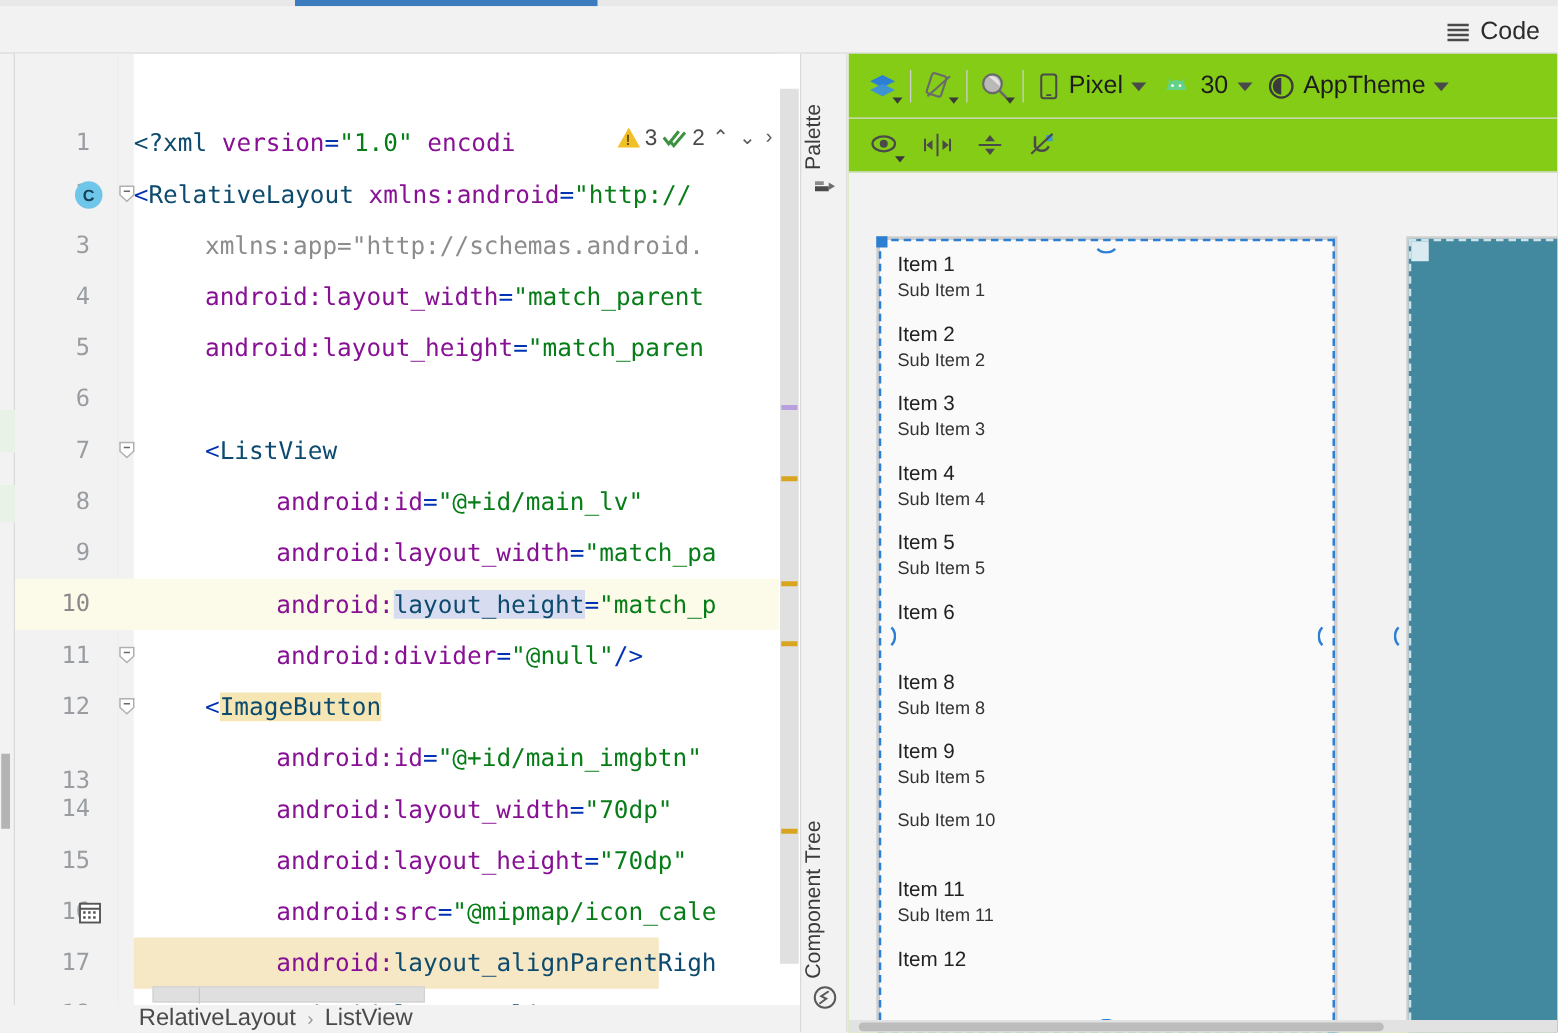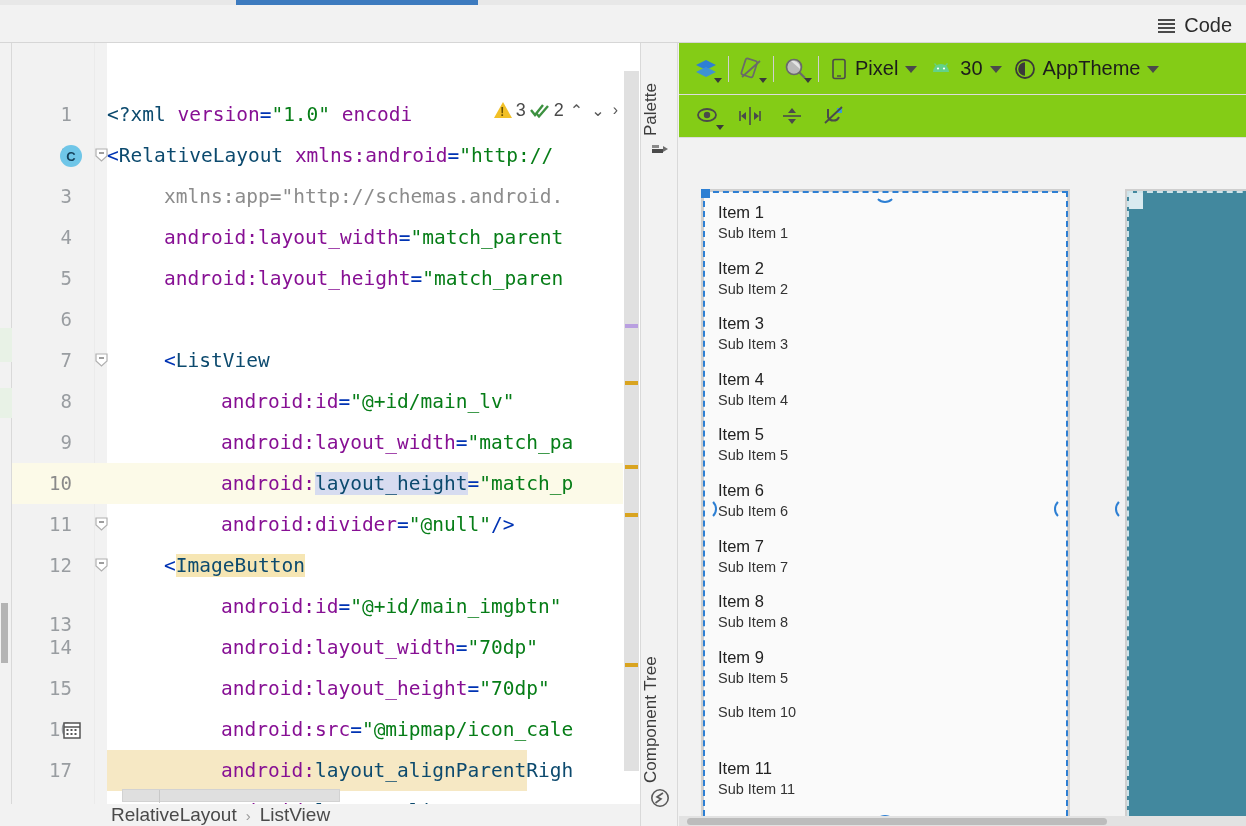--- a/index.html
+++ b/index.html
@@ -403,25 +403,20 @@
             <div class="list-item">
               <div class="li-title">Item 4</div>
               <div class="li-sub">Sub Item 4</div>
             </div>
             <div class="list-item">
               <div class="li-title">Item 5</div>
               <div class="li-sub">Sub Item 5</div>
             </div>
             <div class="list-item">
               <div class="li-title">Item 6</div>
-              <div class="li-sub">Sub Item 6</div>
-            </div>
-            <div class="list-item">
-              <div class="li-title">Item 7</div>
-              <div class="li-sub">Sub Item 7</div>
             </div>
             <div class="list-item">
               <div class="li-title">Item 8</div>
               <div class="li-sub">Sub Item 8</div>
             </div>
             <div class="list-item">
               <div class="li-title">Item 9</div>
               <div class="li-sub">Sub Item 5</div>
             </div>
             <div class="list-item">

